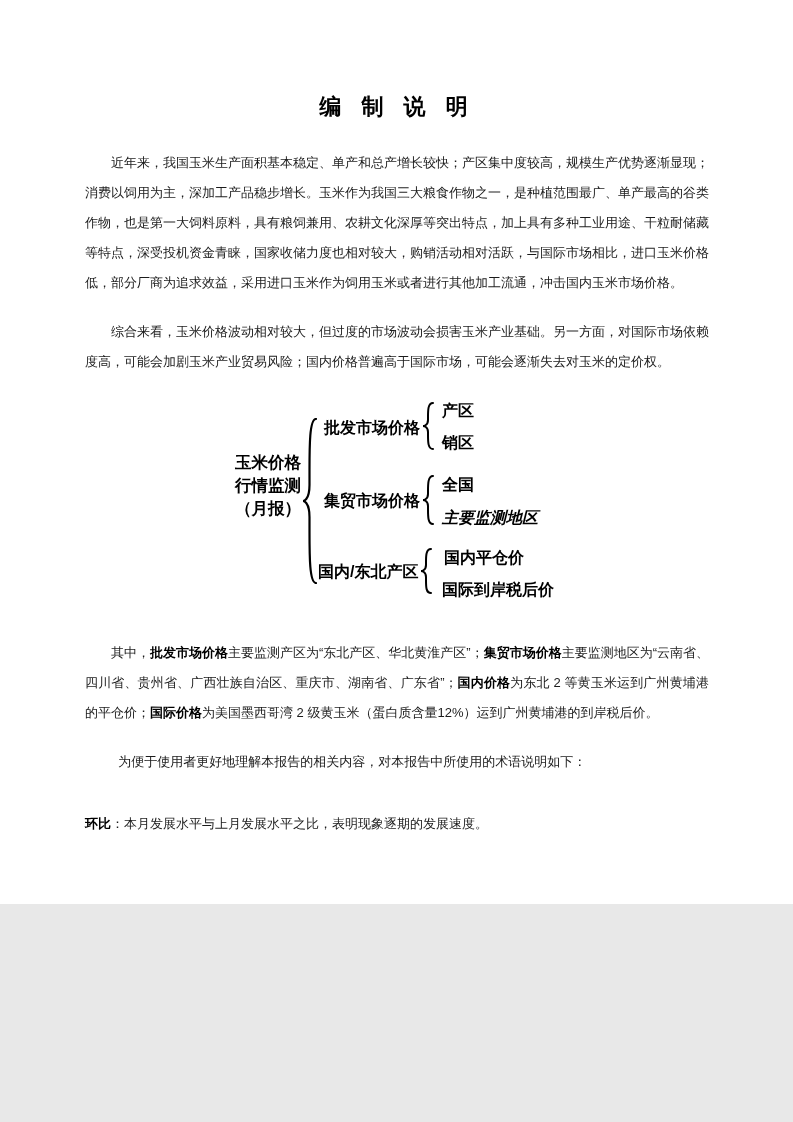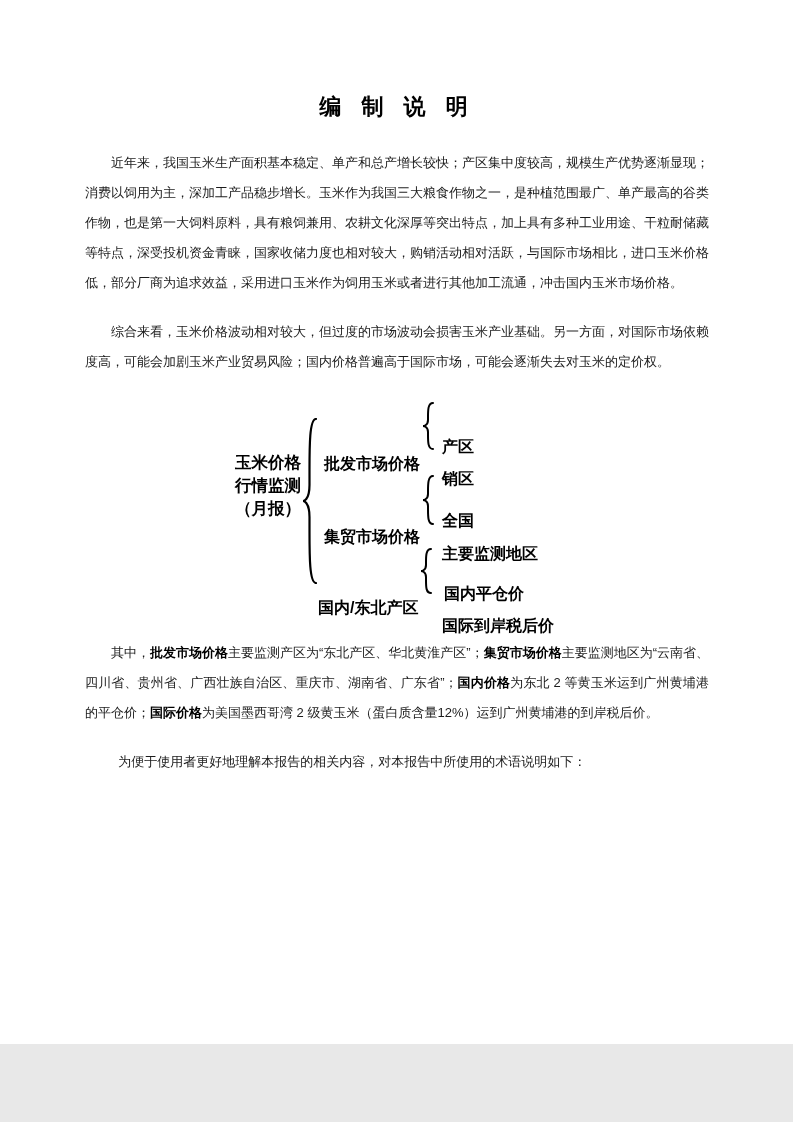--- a/index.html
+++ b/index.html
@@ -1,18 +1,18 @@
 <!DOCTYPE html>
 <html><head>
 <meta charset="utf-8">
 <style>
   html,body{margin:0;padding:0;background:#e8e8e8;}
   .page{
     position:relative;
-    width:793px;height:1044px;
+    width:793px;height:904px;
     margin:0 auto;
     background:#ffffff;
     font-family:"Liberation Sans","DejaVu Sans",sans-serif;
     color:#1b1b1b;
     overflow:hidden;
   }
   .content{
     position:absolute;
     left:85px;top:92px;width:624px;
   }
@@ -37,40 +37,40 @@
   .b{font-weight:700;color:#000;}
   
   .diagram{
     position:relative;
     height:218px;
     margin:8px 0 24px 0;
     font-size:16px;
     font-weight:700;
     color:#000;
   }
-  .diagram .node{position:absolute;white-space:nowrap;line-height:16px;margin-top:36px;}
+  .diagram .node{position:absolute;white-space:nowrap;line-height:16px;}
   .d-root{
     position:absolute;left:150px;top:55px;width:76px;
     text-align:left;font-size:16.5px;line-height:23px;
   }
   .brace{position:absolute;}
   .brace path{fill:none;stroke:#000;stroke-linecap:round;}
   .brace.big path{stroke-width:2.2;}
   .brace.small path{stroke-width:2;}
   .br-big{left:216px;top:22px;}
   .br-s1{left:336px;top:6px;}
   .br-s2{left:336px;top:79px;}
   .br-s3{left:334px;top:152px;}
   .n-b1{left:239px;top:24px;}
   .n-b2{left:239px;top:97px;}
   .n-b3{left:233px;top:168px;}
   .n-c1a{left:357px;top:7px;}
   .n-c1b{left:357px;top:39px;}
   .n-c2a{left:357px;top:81px;}
-  .n-c2b{left:357px;top:114px;}
+  .n-c2b{left:357px;top:114px;font-style:italic;}
   .n-c3a{left:359px;top:154px;}
   .n-c3b{left:357px;top:186px;}
 </style>
 </head>
 <body>
 
 <div class="page">
   <div class="content">
 
     <h1 class="doc-title">编 制 说 明</h1>
@@ -111,16 +111,17 @@
         <path d="M12,1 C7,1 7,8 7,14 L7,17 C7,23 2,23 2,23 C2,23 7,23 7,29 L7,32 C7,39 7,45 12,45"></path>
       </svg>
       <div class="node n-c3a">国内平仓价</div>
       <div class="node n-c3b">国际到岸税后价</div>
     </div>
 
     <p class="para"><span>其中，</span><span class="b">批发市场价格</span><span>主要监测产区为“东北产区、华北黄淮产区”；</span><span class="b">集贸市场价格</span><span>主要监测地区为“云南省、四川省、贵州省、广西壮族自治区、重庆市、湖南省、广东省”；</span><span class="b">国内价格</span><span>为东北 2 等黄玉米运到广州黄埔港的平仓价；</span><span class="b">国际价格</span><span>为美国墨西哥湾 2 级黄玉米（蛋白质含量12%）运到广州黄埔港的到岸税后价。</span></p>
 
     <p class="para deep-indent" style="margin-top:8px;margin-bottom:32px;"><span>为便于使用者更好地理解本报告的相关内容，对本报告中所使用的术语说明如下：</span></p>
 
+    <p class="para no-indent term"><span class="b">环比</span><span>：本月发展水平与上月发展水平之比，表明现象逐期的发展速度。</span></p>
 
 
   </div>
 </div>
 
 </body></html>

